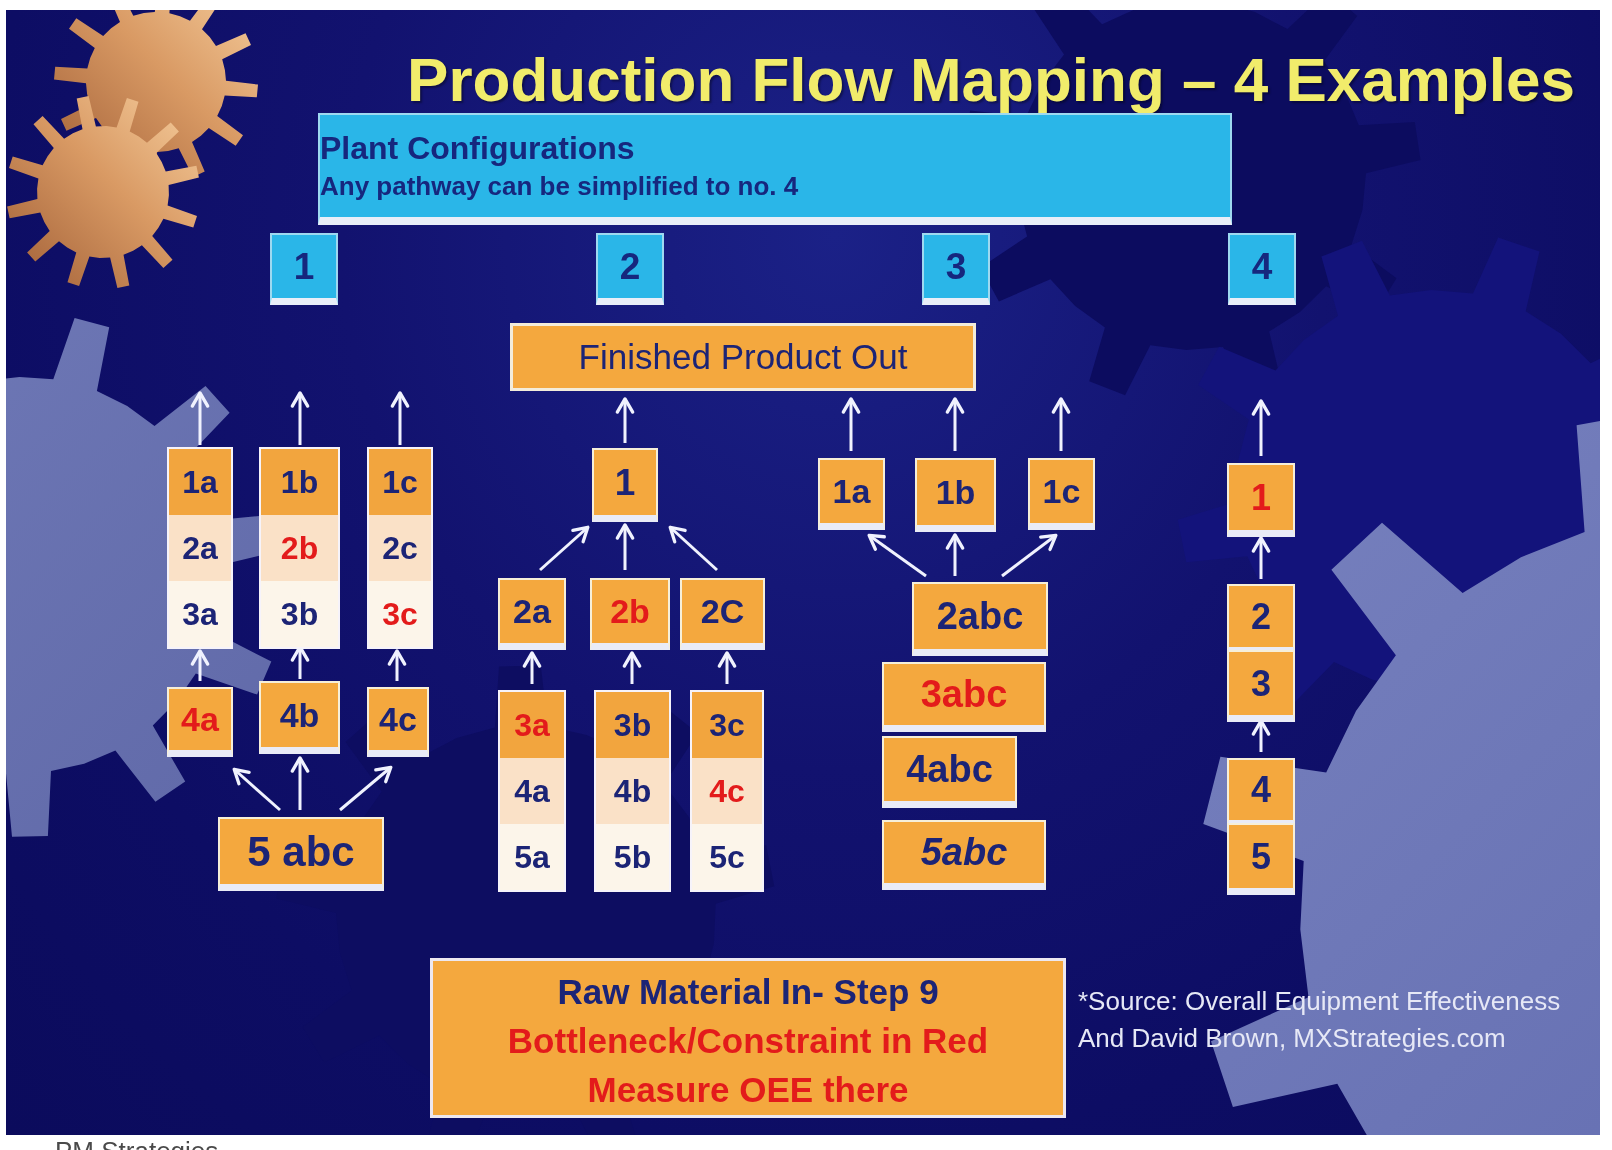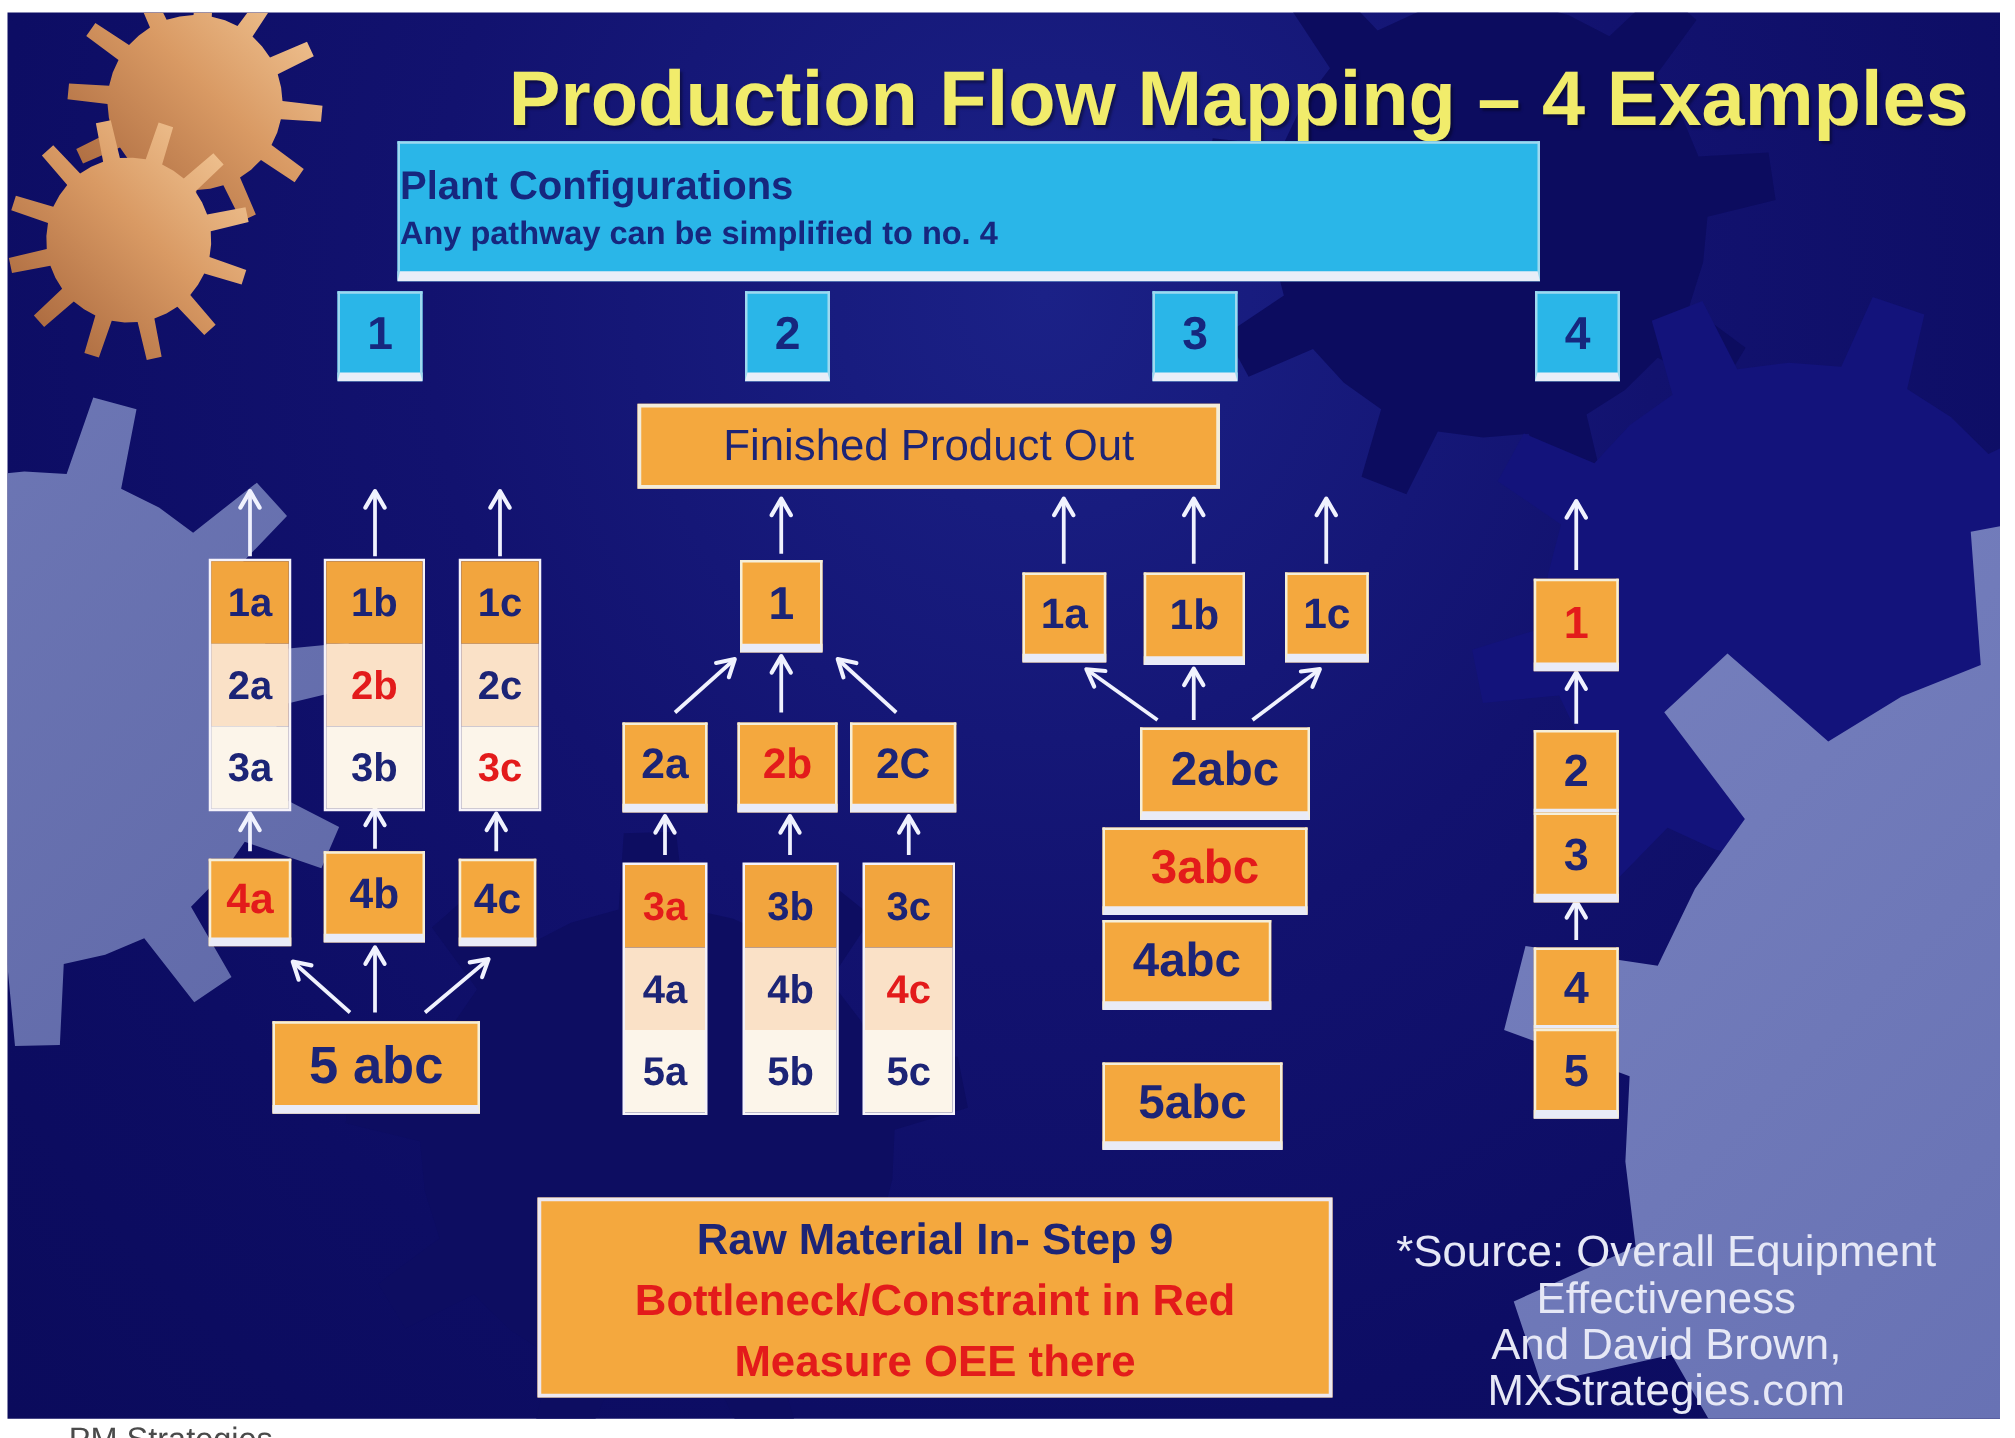--- a/index.html
+++ b/index.html
@@ -31,21 +31,21 @@
   .seg.so{background:#F2A53E;}
   .seg.sp{background:#FAE1C7;}
   .seg.sc{background:#FCF5EA;}
   .red{color:#E31B1B !important;}
   .big{font-size:38px;}
   .note{left:424px;top:948px;width:636px;height:160px;box-sizing:border-box;background:#F4A83E;
     border:3px solid #EDE8F0;text-align:center;padding-top:6px;}
   .note div{font-size:35px;font-weight:bold;line-height:49px;}
   .note .n1{color:#1C2476;}
   .note .n2,.note .n3{color:#E31B1B;}
-  .credit{left:1072px;top:973px;width:510px;text-align:center;color:#E6E8F6;font-size:35px;line-height:37px;}
+  .credit{left:1072px;top:973px;width:510px;color:#E6E8F6;font-size:26px;line-height:37px;}
   .pagefooter{left:55px;top:1136px;color:#4a4a4a;font-size:26px;}
 </style>
 </head>
 <body>
 
 <div id="slide">
 
   <svg id="bgsvg" width="1594" height="1125" viewBox="0 0 1594 1125">
     <defs>
       <linearGradient id="copper" x1="0%" y1="100%" x2="100%" y2="0%">
@@ -225,21 +225,21 @@
   </div>
   <div class="abs layer obox big" style="left:876px;top:572px;width:136px;height:74px;margin-left:30px;">
     <span>2abc</span>
   </div>
   <div class="abs layer obox big" style="left:876px;top:652px;width:164px;height:70px;">
     <span class="red">3abc</span>
   </div>
   <div class="abs layer obox big" style="left:876px;top:726px;width:135px;height:72px;">
     <span>4abc</span>
   </div>
-  <div class="abs layer obox big" style="left:876px;top:840px;width:144px;height:70px;">
+  <div class="abs layer obox big" style="left:876px;top:810px;width:164px;height:70px;font-style:italic;">
     <span>5abc</span>
   </div>
 
   <div class="abs layer obox" style="left:1221px;top:453px;width:68px;height:74px;font-size:36px;">
     <span class="red">1</span>
   </div>
   <div class="abs layer obox thin" style="left:1221px;top:574px;width:68px;height:66px;font-size:36px;">
     <span>2</span>
   </div>
   <div class="abs layer obox" style="left:1221px;top:640px;width:68px;height:72px;font-size:36px;">

